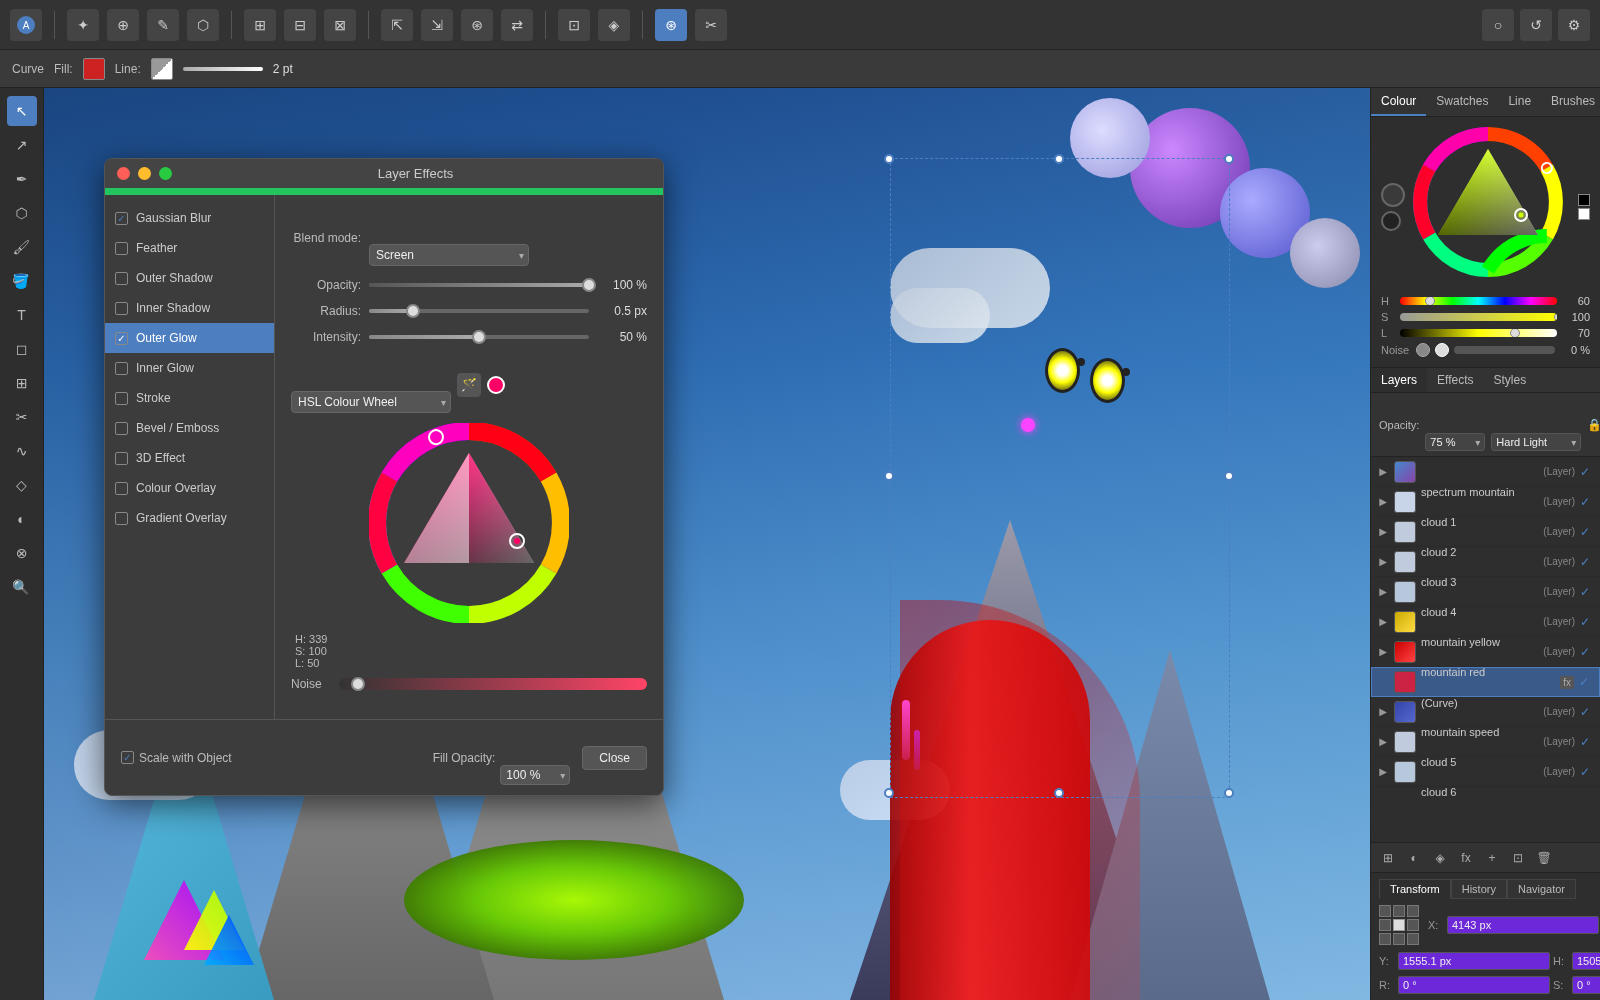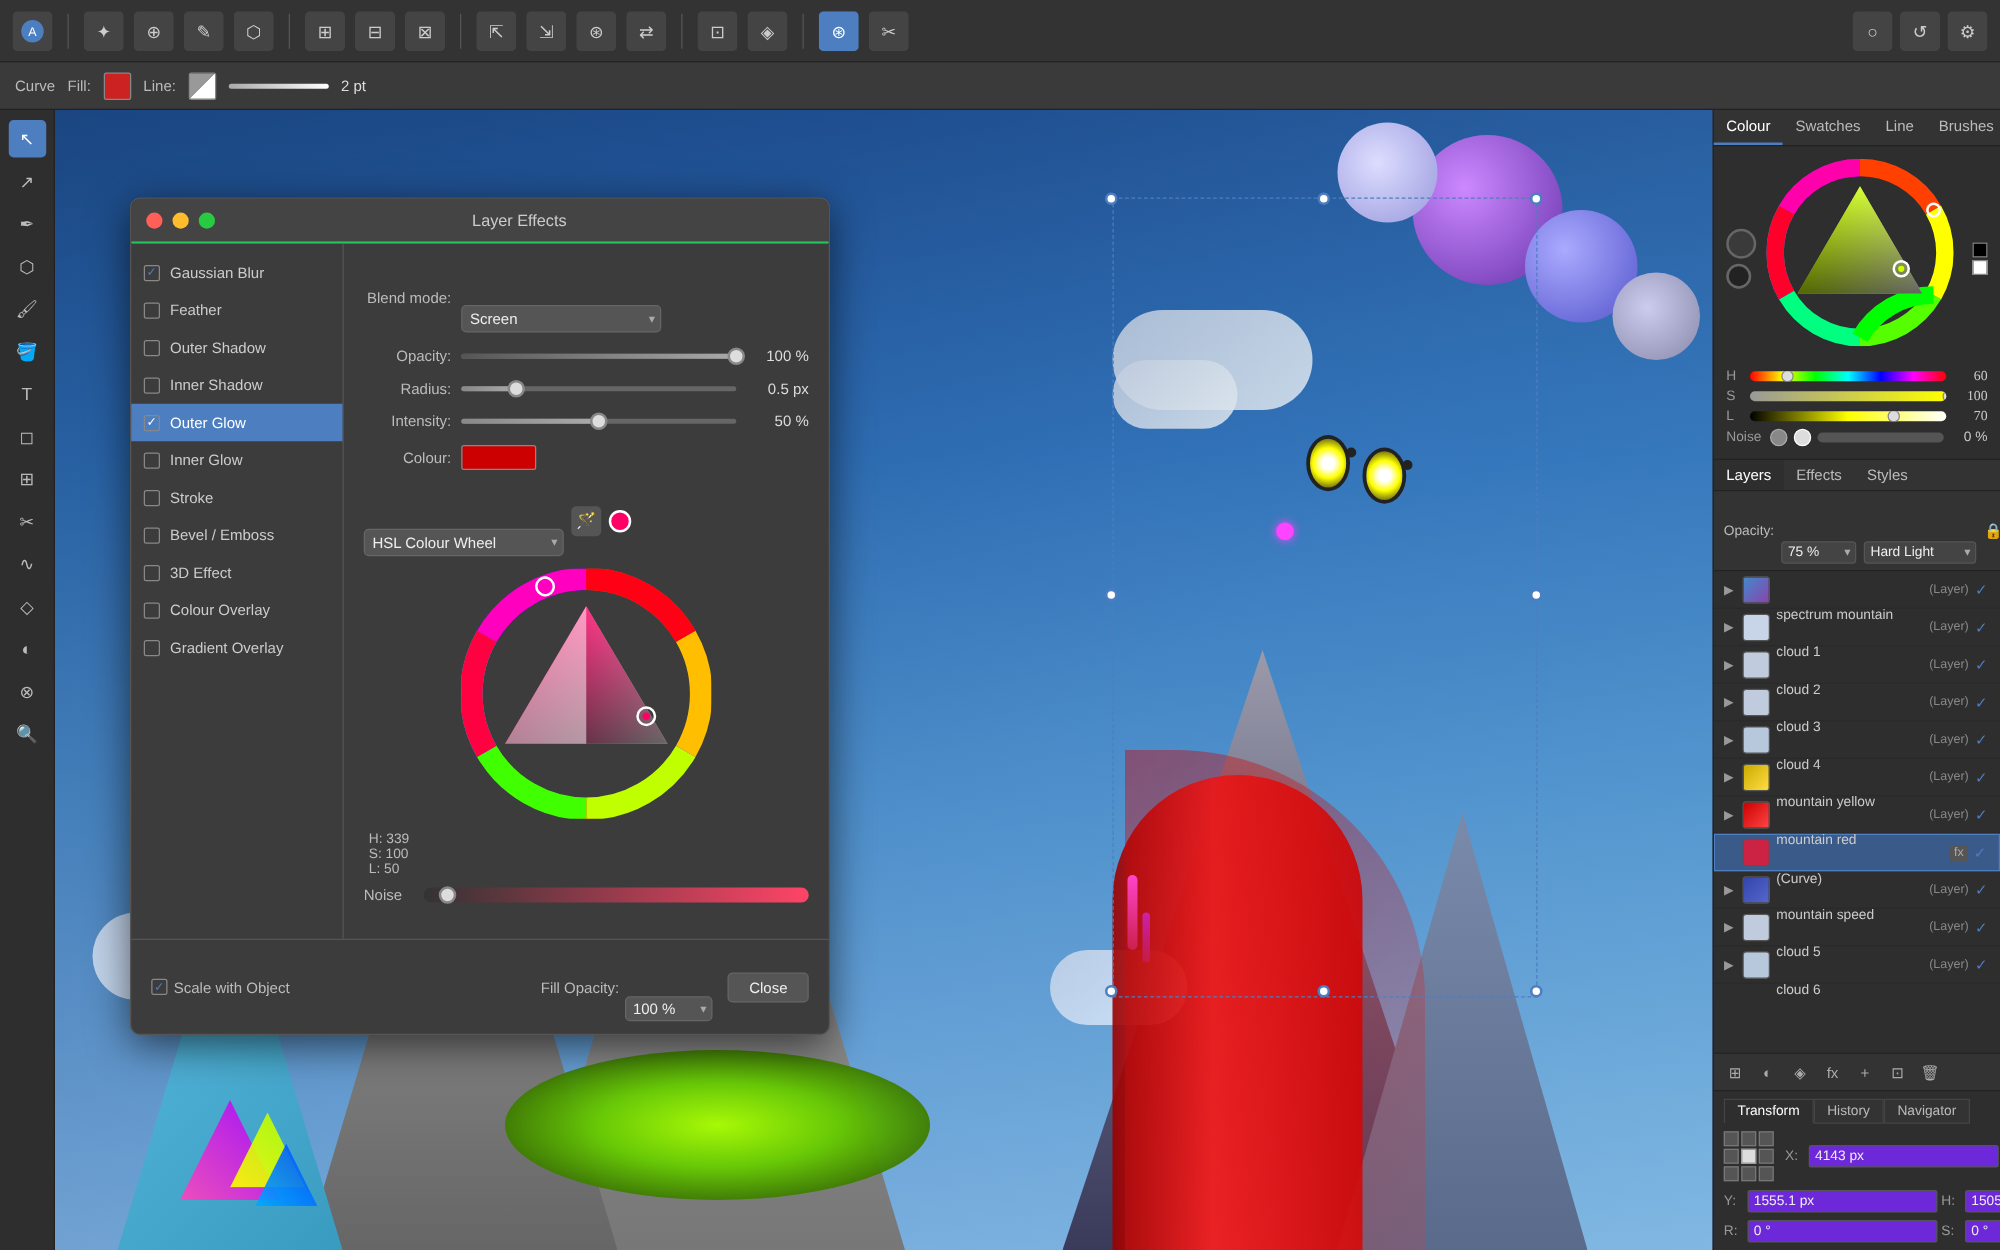--- a/index.html
+++ b/index.html
@@ -120,21 +120,21 @@
       z-index: 100;
     }
     .dialog-titlebar {
       height: 36px;
       background: #444;
       border-radius: 8px 8px 0 0;
       display: flex;
       align-items: center;
       padding: 0 12px;
       gap: 8px;
-      border-bottom: 2px solid #22c55e;
+      border-bottom: 7px solid #22c55e;
     }
     .traffic-light {
       width: 13px; height: 13px;
       border-radius: 50%;
       cursor: pointer;
     }
     .tl-close { background: #ff5f57; }
     .tl-min   { background: #ffbd2e; }
     .tl-max   { background: #28ca42; }
     .dialog-title {
@@ -420,21 +420,21 @@
       overflow: hidden;
     }
     .hsl-slider-thumb-2 {
       width: 10px; height: 10px;
       background: #ddd;
       border-radius: 50%;
       border: 1px solid #888;
       position: absolute;
       top: -1px;
     }
-    .hsl-slider-val { width: 28px; font-size: 11px; color: #ccc; text-align: right; font-family: Liberation Serif, serif; }
+    .hsl-slider-val { width: 28px; font-size: 11px; color: #ccc; text-align: right; }
 
     .noise-panel-row {
       display: flex; align-items: center; gap: 5px; margin-top: 4px;
     }
     .noise-panel-label { font-size: 11px; color: #999; }
     .noise-panel-icon {
       width: 14px; height: 14px;
       border-radius: 50%;
       background: #555;
       border: 1px solid #888;
@@ -837,24 +837,20 @@
 
           <div class="panel-row">
             <span class="panel-label">Intensity:</span>
             <div class="panel-slider-track" style="flex:1">
               <div class="panel-slider-fill" style="width:50%;"></div>
               <div class="panel-slider-thumb" style="left:50%;"></div>
             </div>
             <span class="panel-value">50 %</span>
           </div>
 
-          <div class="panel-row">
-            <span class="panel-label">Colour:</span>
-            <div class="colour-swatch"></div>
-          </div>
 
           <div class="colour-picker-dropdown">
             <div class="sel-wrapper">
               <select class="picker-select">
                 <option>HSL Colour Wheel</option>
                 <option>RGB Sliders</option>
                 <option>CMYK Sliders</option>
               </select>
             </div>
             <div class="picker-eyedrop">

